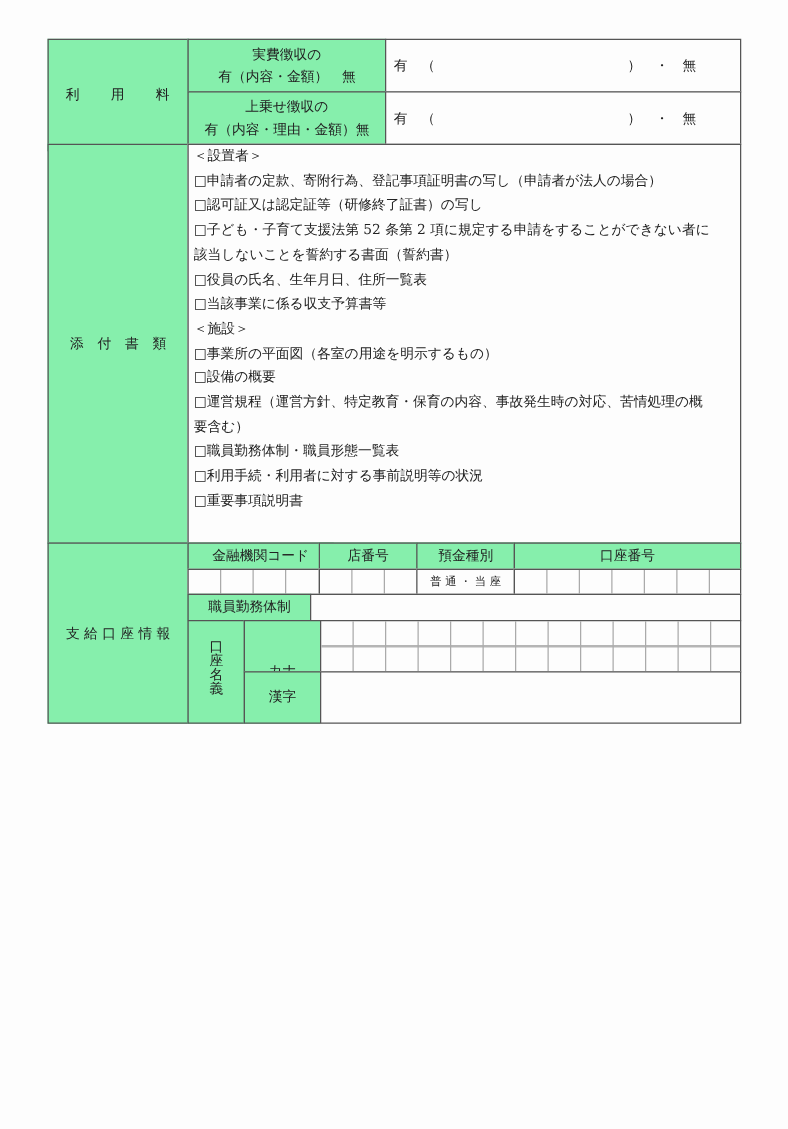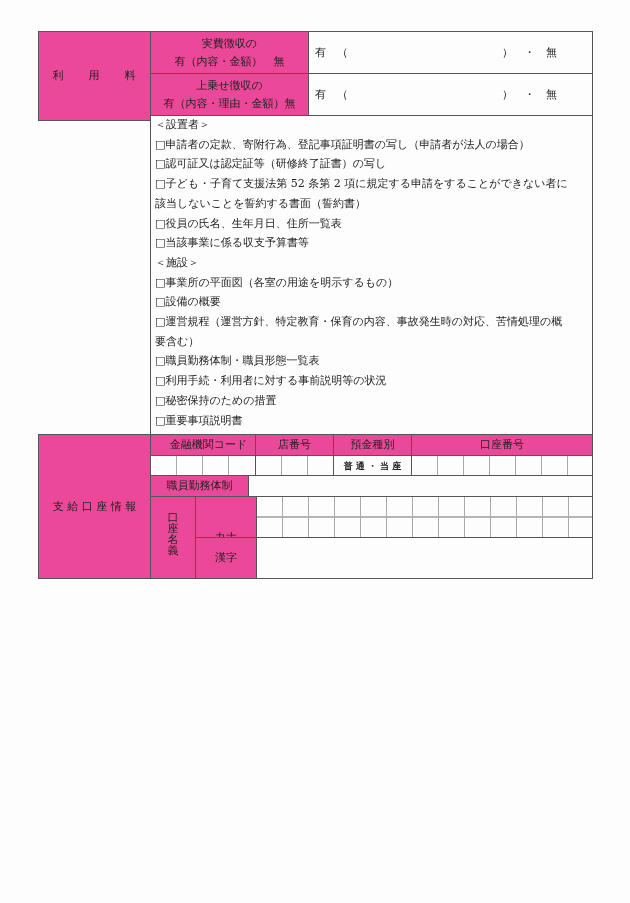--- a/index.html
+++ b/index.html
@@ -1,19 +1,19 @@
 <!DOCTYPE html>
 <html><head>
 <meta charset="utf-8">
 <style>
   html, body { margin:0; padding:0; background:#ffffff; }
   body { width:630px; height:903px; position:relative; font-family:"DejaVu Serif", "Liberation Serif", serif; color:#222; }
   .page { position:absolute; left:0; top:0; width:630px; height:903px; background:#fdfdfd; }
   .box { position:absolute; box-sizing:border-box; border:1px solid #555; }
-  .gray { background:#ec4899; }
+  .gray { background:#86efac; }
   .white { background:#fdfdfd; }
   .txt { position:absolute; font-size:11px; line-height:14px; white-space:nowrap; }
   .center { display:flex; align-items:center; justify-content:center; text-align:center; }
   .vline { position:absolute; width:0; border-left:1px solid #aaa; }
   .hline { position:absolute; height:0; border-top:1px solid #999; }
   .lines { position:absolute; left:155px; top:115px; font-size:11px; line-height:19.7px; }
   .lines div { white-space:nowrap; }
 </style>
 </head>
 <body>
@@ -33,37 +33,39 @@
   </div>
 
   <div class="box gray" style="left:150px;top:73px;width:159px;height:43px;">
     <div class="txt" style="left:0;right:0;top:5px;text-align:center;">上乗せ徴収の</div>
     <div class="txt" style="left:0;right:0;top:23px;text-align:center;">有（内容・理由・金額）無</div>
   </div>
   <div class="box white" style="left:308px;top:73px;width:285px;height:43px;">
     <div class="txt" style="left:6px;top:14px;">有　（　　　　　　　　　　　　　　）　・　無</div>
   </div>
 
+  <div class="box gray center" style="left:38px;top:115px;width:113px;height:320px;">
+    <span class="txt" style="position:static;">添　付　書　類</span>
+  </div>
   <div class="box white" style="left:150px;top:115px;width:443px;height:320px;"></div>
   <div class="lines">
     <div>＜設置者＞</div>
     <div>□申請者の定款、寄附行為、登記事項証明書の写し（申請者が法人の場合）</div>
     <div>□認可証又は認定証等（研修終了証書）の写し</div>
     <div>□子ども・子育て支援法第 52 条第 2 項に規定する申請をすることができない者に</div>
     <div>該当しないことを誓約する書面（誓約書）</div>
     <div>□役員の氏名、生年月日、住所一覧表</div>
     <div>□当該事業に係る収支予算書等</div>
     <div>＜施設＞</div>
     <div>□事業所の平面図（各室の用途を明示するもの）</div>
     <div>□設備の概要</div>
     <div>□運営規程（運営方針、特定教育・保育の内容、事故発生時の対応、苦情処理の概</div>
     <div>要含む）</div>
     <div>□職員勤務体制・職員形態一覧表</div>
     <div>□利用手続・利用者に対する事前説明等の状況</div>
-    <div>□秘密保持のための措置</div>
     <div>□重要事項説明書</div>
   </div>
 
   <div class="box gray center" style="left:38px;top:434px;width:113px;height:145px;">
     <span class="txt" style="position:static;">支 給 口 座 情 報</span>
   </div>
 
   <div class="box gray center" style="left:150px;top:434px;width:117px;height:22px;">
     <span class="txt" style="position:static;">金融機関コード</span>
   </div>
@@ -79,21 +81,21 @@
 
   <div class="box white" style="left:150px;top:455px;width:106px;height:21px;"></div>
   <div class="vline" style="left:176px;top:456px;height:19px;"></div>
   <div class="vline" style="left:202px;top:456px;height:19px;"></div>
   <div class="vline" style="left:228px;top:456px;height:19px;"></div>
 
   <div class="box white" style="left:255px;top:455px;width:79px;height:21px;"></div>
   <div class="vline" style="left:281px;top:456px;height:19px;"></div>
   <div class="vline" style="left:307px;top:456px;height:19px;"></div>
 
-  <div class="box white center" style="left:333px;top:455px;width:79px;height:21px;font-weight:bold;">
+  <div class="box white center" style="left:333px;top:455px;width:79px;height:21px;">
     <span class="txt" style="position:static;font-size:9px;">普 通 ・ 当 座</span>
   </div>
 
   <div class="box white" style="left:411px;top:455px;width:182px;height:21px;"></div>
   <div class="vline" style="left:437px;top:456px;height:19px;"></div>
   <div class="vline" style="left:463px;top:456px;height:19px;"></div>
   <div class="vline" style="left:489px;top:456px;height:19px;"></div>
   <div class="vline" style="left:515px;top:456px;height:19px;"></div>
   <div class="vline" style="left:541px;top:456px;height:19px;"></div>
   <div class="vline" style="left:567px;top:456px;height:19px;"></div>

